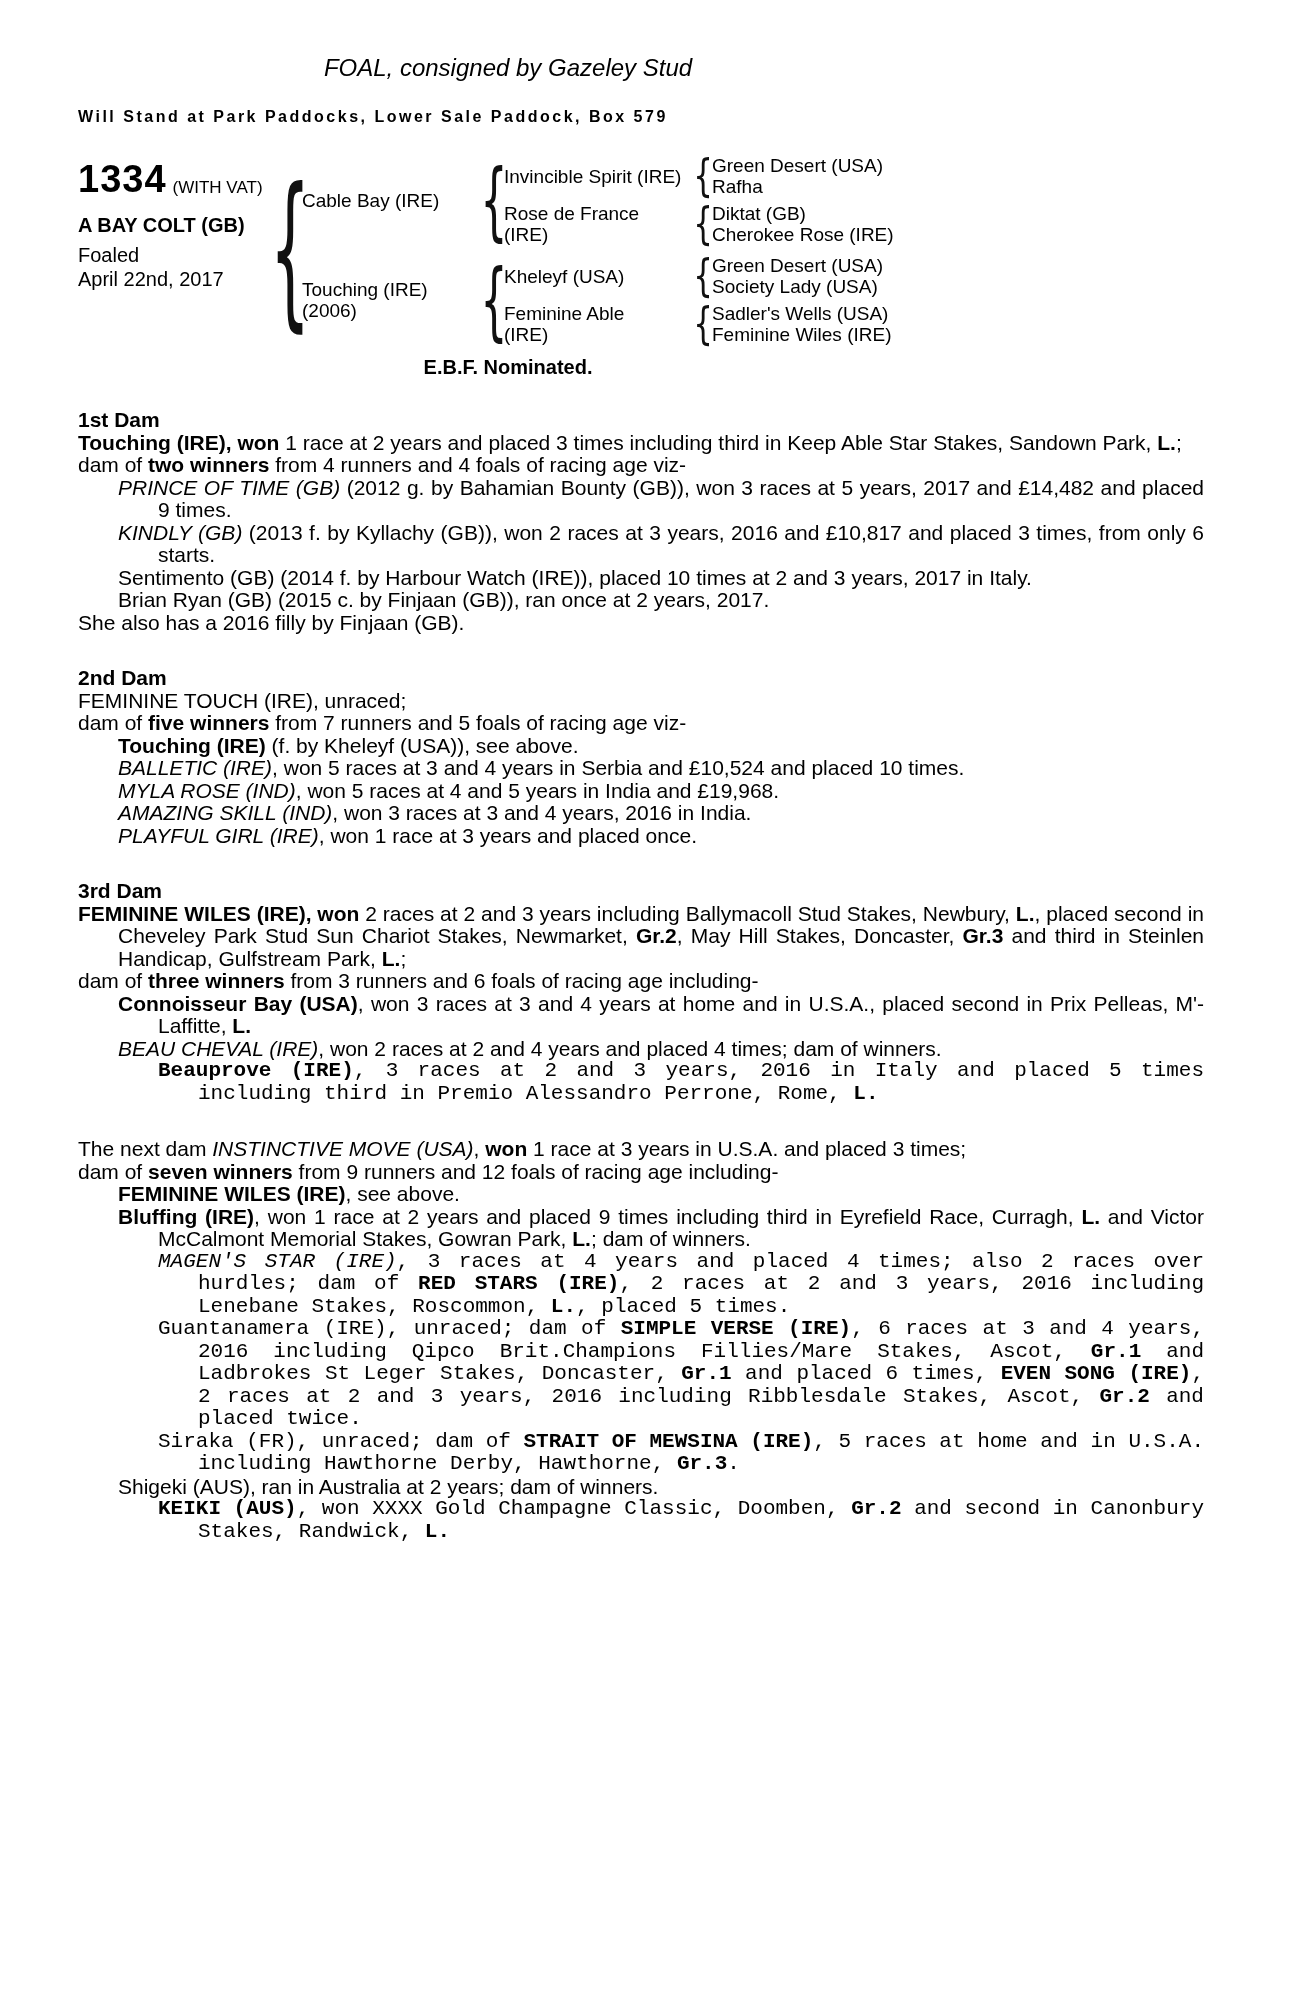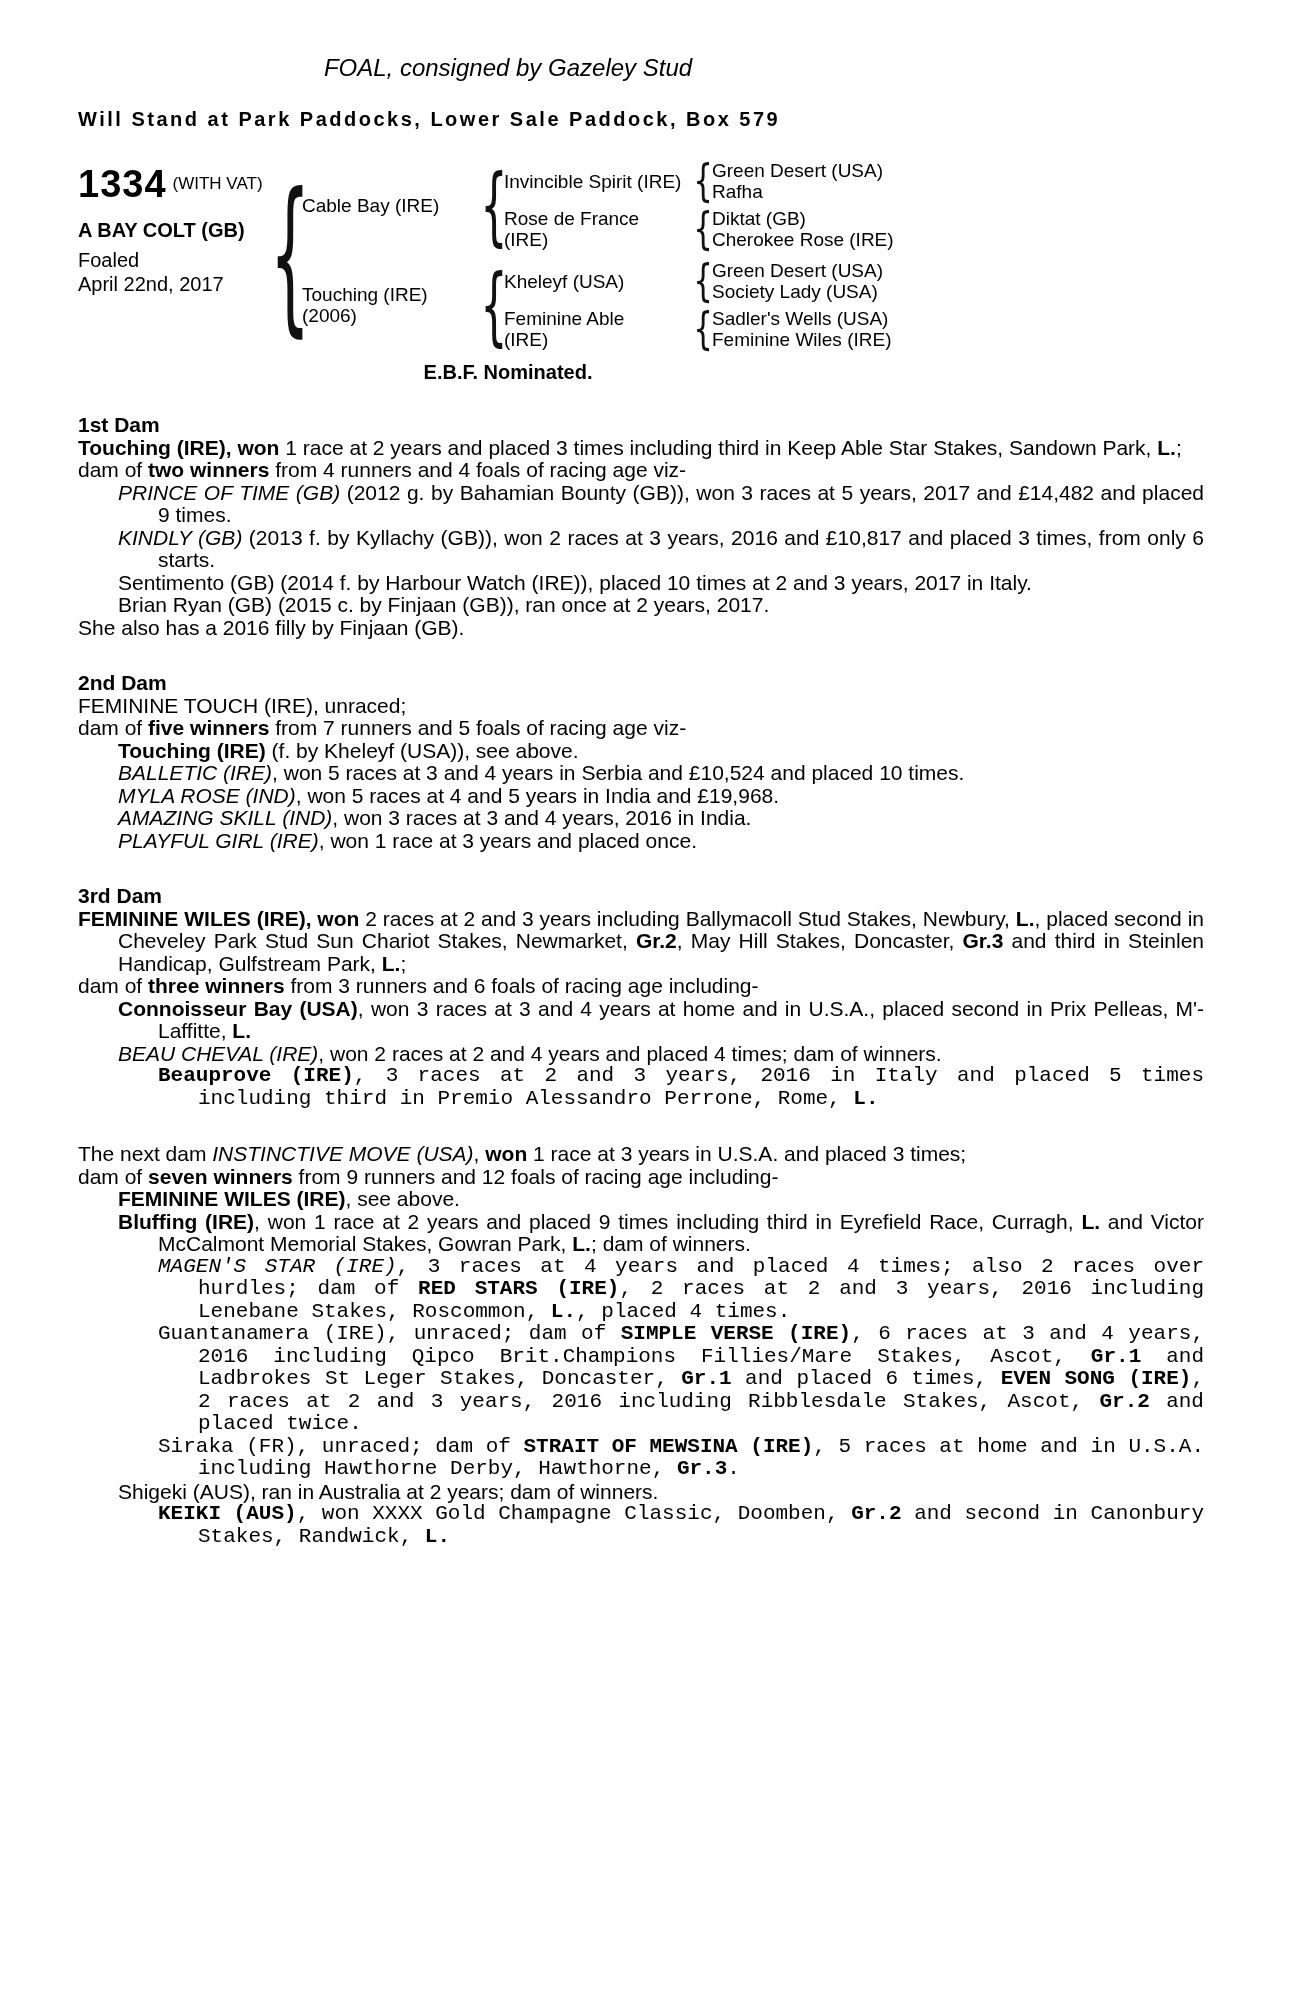--- a/index.html
+++ b/index.html
@@ -6,25 +6,25 @@
   html, body { margin: 0; padding: 0; }
   body {
     width: 1314px; height: 2000px;
     background: #ffffff; color: #000;
     font-family: "Liberation Sans", "DejaVu Sans", sans-serif;
   }
   .page { padding: 54px 110px 0 78px; width: 1314px; }
 
   .center-block { width: 860px; text-align: center; }
   .consign-title { font-style: italic; font-size: 24px; line-height: 28px; }
-  .stand-line { margin-top: 26px; font-weight: 700; font-size: 20px; letter-spacing: 2.5px; }
+  .stand-line { margin-top: 26px; font-weight: 700; font-size: 16px; letter-spacing: 2.5px; }
 
   .pedigree { margin-top: 26px; display: flex; }
   .lot-col { width: 200px; flex: 0 0 auto; padding-top: 8px; }
-  .lot-number-row { display: flex; align-items: center; }
+  .lot-number-row { display: flex; align-items: flex-end; }
   .lot-number { font-weight: 700; font-size: 38px; line-height: 38px; letter-spacing: 1px; }
   .vat-note { font-size: 17px; margin-left: 6px; }
   .colt-desc { font-weight: 700; font-size: 20px; margin-top: 16px; }
   .foaled div { font-size: 20px; line-height: 24px; }
   .foaled { margin-top: 6px; }
 
   .brace {
     font-family: "DejaVu Sans", sans-serif;
     display: flex; align-items: center; justify-content: center;
     flex: 0 0 auto; line-height: 1; color: #111;
@@ -176,21 +176,21 @@
         <p class="ind0"><span>dam of </span><span class="st-b">three winners</span><span> from 3 runners and 6 foals of racing age including-</span></p>
         <p class="ind1"><span class="st-b">Connoisseur Bay (USA)</span><span>, won 3 races at 3 and 4 years at home and in U.S.A., placed second in Prix Pelleas, M'-Laffitte, </span><span class="st-b">L.</span></p>
         <p class="ind1"><span class="st-i">BEAU CHEVAL (IRE)</span><span>, won 2 races at 2 and 4 years and placed 4 times; dam of winners.</span></p>
         <p class="ind2"><span class="st-b">Beauprove (IRE)</span><span>, 3 races at 2 and 3 years, 2016 in Italy and placed 5 times including third in Premio Alessandro Perrone, Rome, </span><span class="st-b">L.</span></p>
       </section>
       <section class="dam-section">
         <p class="ind0"><span>The next dam </span><span class="st-i">INSTINCTIVE MOVE (USA)</span><span>, </span><span class="st-b">won</span><span> 1 race at 3 years in U.S.A. and placed 3 times;</span></p>
         <p class="ind0"><span>dam of </span><span class="st-b">seven winners</span><span> from 9 runners and 12 foals of racing age including-</span></p>
         <p class="ind1"><span class="st-b">FEMININE WILES (IRE)</span><span>, see above.</span></p>
         <p class="ind1"><span class="st-b">Bluffing (IRE)</span><span>, won 1 race at 2 years and placed 9 times including third in Eyrefield Race, Curragh, </span><span class="st-b">L.</span><span> and Victor McCalmont Memorial Stakes, Gowran Park, </span><span class="st-b">L.</span><span>; dam of winners.</span></p>
-        <p class="ind2"><span class="st-i">MAGEN'S STAR (IRE)</span><span>, 3 races at 4 years and placed 4 times; also 2 races over hurdles; dam of </span><span class="st-b">RED STARS (IRE)</span><span>, 2 races at 2 and 3 years, 2016 including Lenebane Stakes, Roscommon, </span><span class="st-b">L.</span><span>, placed 4 times.</span></p>
+        <p class="ind2"><span class="st-i">MAGEN'S STAR (IRE)</span><span>, 3 races at 4 years and placed 4 times; also 2 races over hurdles; dam of </span><span class="st-b">RED STARS (IRE)</span><span>, 2 races at 2 and 3 years, 2016 including Lenebane Stakes, Roscommon, </span><span class="st-b">L.</span><span>, placed 5 times.</span></p>
         <p class="ind2"><span>Guantanamera (IRE), unraced; dam of </span><span class="st-b">SIMPLE VERSE (IRE)</span><span>, 6 races at 3 and 4 years, 2016 including Qipco Brit.Champions Fillies/Mare Stakes, Ascot, </span><span class="st-b">Gr.1</span><span> and Ladbrokes St Leger Stakes, Doncaster, </span><span class="st-b">Gr.1</span><span> and placed 6 times, </span><span class="st-b">EVEN SONG (IRE)</span><span>, 2 races at 2 and 3 years, 2016 including Ribblesdale Stakes, Ascot, </span><span class="st-b">Gr.2</span><span> and placed twice.</span></p>
         <p class="ind2"><span>Siraka (FR), unraced; dam of </span><span class="st-b">STRAIT OF MEWSINA (IRE)</span><span>, 5 races at home and in U.S.A. including Hawthorne Derby, Hawthorne, </span><span class="st-b">Gr.3</span><span>.</span></p>
         <p class="ind1"><span>Shigeki (AUS), ran in Australia at 2 years; dam of winners.</span></p>
         <p class="ind2"><span class="st-b">KEIKI (AUS)</span><span>, won XXXX Gold Champagne Classic, Doomben, </span><span class="st-b">Gr.2</span><span> and second in Canonbury Stakes, Randwick, </span><span class="st-b">L.</span></p>
       </section>
     </div>
 
 </div>
 
 </body></html>

